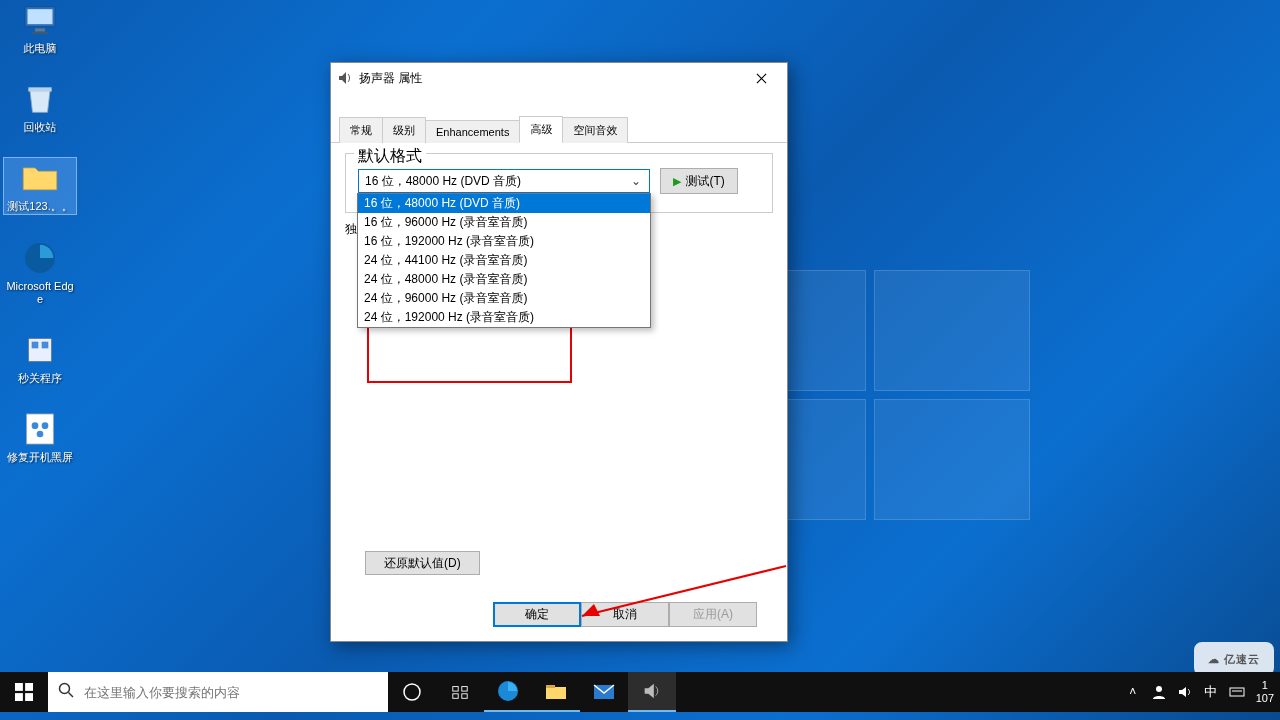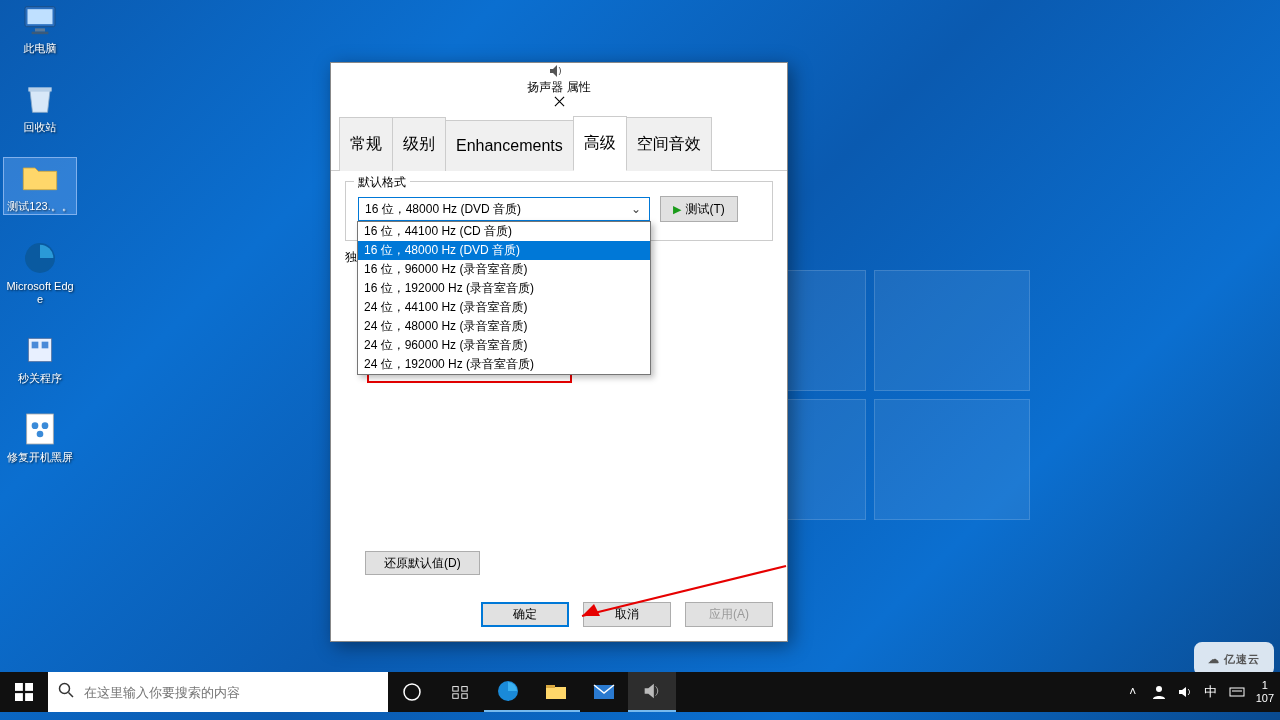--- a/index.html
+++ b/index.html
@@ -30,32 +30,32 @@
 .icon-item { width: 72px; display: flex; flex-direction: column; align-items: center; text-align: center; cursor: pointer; }
 .icon-item.selected { background: rgba(120,180,255,0.35); outline: 1px solid rgba(180,210,255,0.7); }
 .icon-img { width: 40px; height: 40px; display:flex; align-items:center; justify-content:center; }
 .icon-label { color: #fff; font-size: 11px; text-shadow: 1px 1px 2px rgba(0,0,0,0.7); line-height: 1.2; margin-top: 2px; word-break: break-all; }
 
 
 .dialog {
   position: absolute; left: 330px; top: 62px; width: 458px; height: 580px;
   background: #fff; border: 1px solid #888; box-shadow: 4px 4px 18px rgba(0,0,0,0.4);
 }
-.titlebar { height: 30px; display: flex; align-items: center; padding: 0 6px; background: #fff; flex-direction: column; }
+.titlebar { height: 30px; display: flex; align-items: center; padding: 0 6px; background: #fff; }
 .titlebar .ticon { width: 16px; height: 16px; margin-right: 6px; }
 .titlebar .title { font-size: 12px; flex: 1; color: #000; }
 .titlebar .close { width: 40px; height: 28px; display:flex; align-items:center; justify-content:center; cursor:pointer; }
 
 .tabstrip { display:flex; align-items:flex-end; padding: 8px 8px 0 8px; border-bottom:1px solid #ccc; position:relative; }
-.tab { font-size:16px; padding:16px 10px; border:1px solid transparent; cursor:pointer; background:#f0f0f0; border-color:#ccc; border-bottom:none; margin-right:-1px; color:#000; position:relative; top:1px; }
+.tab { font-size:11px; padding:5px 10px; border:1px solid transparent; cursor:pointer; background:#f0f0f0; border-color:#ccc; border-bottom:none; margin-right:-1px; color:#000; position:relative; top:1px; }
 .tab.active { background:#fff; border-bottom:1px solid #fff; z-index:2;margin-top:14px; }
 
 .content { padding: 10px 14px; font-size:12px; color:#000; }
 .groupbox { border:1px solid #ccc; padding:14px 12px 18px; position:relative; margin-bottom:14px; }
-.groupbox .legend { position:absolute; top:-8px; left:8px; background:#fff; padding:0 4px; font-size:12px; }
+.groupbox .legend { position:absolute; top:-8px; left:8px; background:#fff; padding:0 4px; font-size:16px; }
 .desc { margin-bottom: 20px; }
 
 .combo-row { display:flex; gap:10px; align-items:center; }
 .combo { position:relative; width:292px; }
 .combo-box { height:24px; border:1px solid #0078d7; background:#fff; display:flex; align-items:center; padding:0 6px; font-size:12px; cursor:pointer; }
 .combo-arrow { margin-left:auto; width:14px; text-align:center; color:#444; }
 .testbtn { height:26px; padding:0 12px; border:1px solid #adadad; background:#e1e1e1; font-size:12px; display:flex; align-items:center; gap:4px; cursor:pointer; }
 .testbtn .play { color:#1a9b1a; font-size:11px; }
 
 
@@ -66,21 +66,21 @@
 .dropdown .opt { padding:1px 6px; font-size:12px; cursor:pointer; white-space:nowrap; }
 .dropdown .opt.selected { background:#0078d7; color:#fff; }
 
 
 .redbox {
   position:absolute; border:2px solid #e60000; pointer-events:none;
 }
 
 
 .restore { position:absolute; left:34px; bottom:66px; height:24px; padding:0 18px; border:1px solid #adadad; background:#e1e1e1; font-size:12px; cursor:pointer; }
-.dlg-buttons { position:absolute; right:14px; bottom:14px; display:flex; gap:14px; }
+.dlg-buttons { position:absolute; right:30px; bottom:14px; display:flex; gap:0; }
 .dlg-buttons button { width:88px; height:25px; border:1px solid #adadad; background:#e1e1e1; font-size:12px; cursor:pointer; }
 .dlg-buttons button.primary { border:2px solid #0078d7; background:#e1e1e1; }
 .dlg-buttons button.disabled { color:#9a9a9a; cursor:default; }
 
 
 .taskbar { position:absolute; left:0; bottom:8px; width:100%; height:40px; background:#101010; display:flex; align-items:center; color:#fff; }
 .start { width:48px; height:40px; display:flex; align-items:center; justify-content:center; cursor:pointer; }
 .search { height:40px; width:340px; background:#fff; display:flex; align-items:center; padding:0 10px; gap:10px; }
 .search input { border:none; outline:none; height:100%; flex:1; font-size:13px; color:#666; background:transparent; }
 .tbtn { width:48px; height:40px; display:flex; align-items:center; justify-content:center; cursor:pointer; }
@@ -195,21 +195,20 @@
     <div class="content">
       <div class="groupbox">
         <div class="legend">默认格式</div>
         <div class="combo-row">
           <div class="combo">
             <div class="combo-box">
               <span>16 位，48000 Hz (DVD 音质)</span>
               <span class="combo-arrow">⌄</span>
             </div>
             <div class="dropdown">
-              <div class="opt">16 位，44100 Hz (CD 音质)</div>
               <div class="opt selected">16 位，48000 Hz (DVD 音质)</div>
               <div class="opt">16 位，96000 Hz (录音室音质)</div>
               <div class="opt">16 位，192000 Hz (录音室音质)</div>
               <div class="opt">24 位，44100 Hz (录音室音质)</div>
               <div class="opt">24 位，48000 Hz (录音室音质)</div>
               <div class="opt">24 位，96000 Hz (录音室音质)</div>
               <div class="opt">24 位，192000 Hz (录音室音质)</div>
             </div>
           </div>
           <button class="testbtn">

